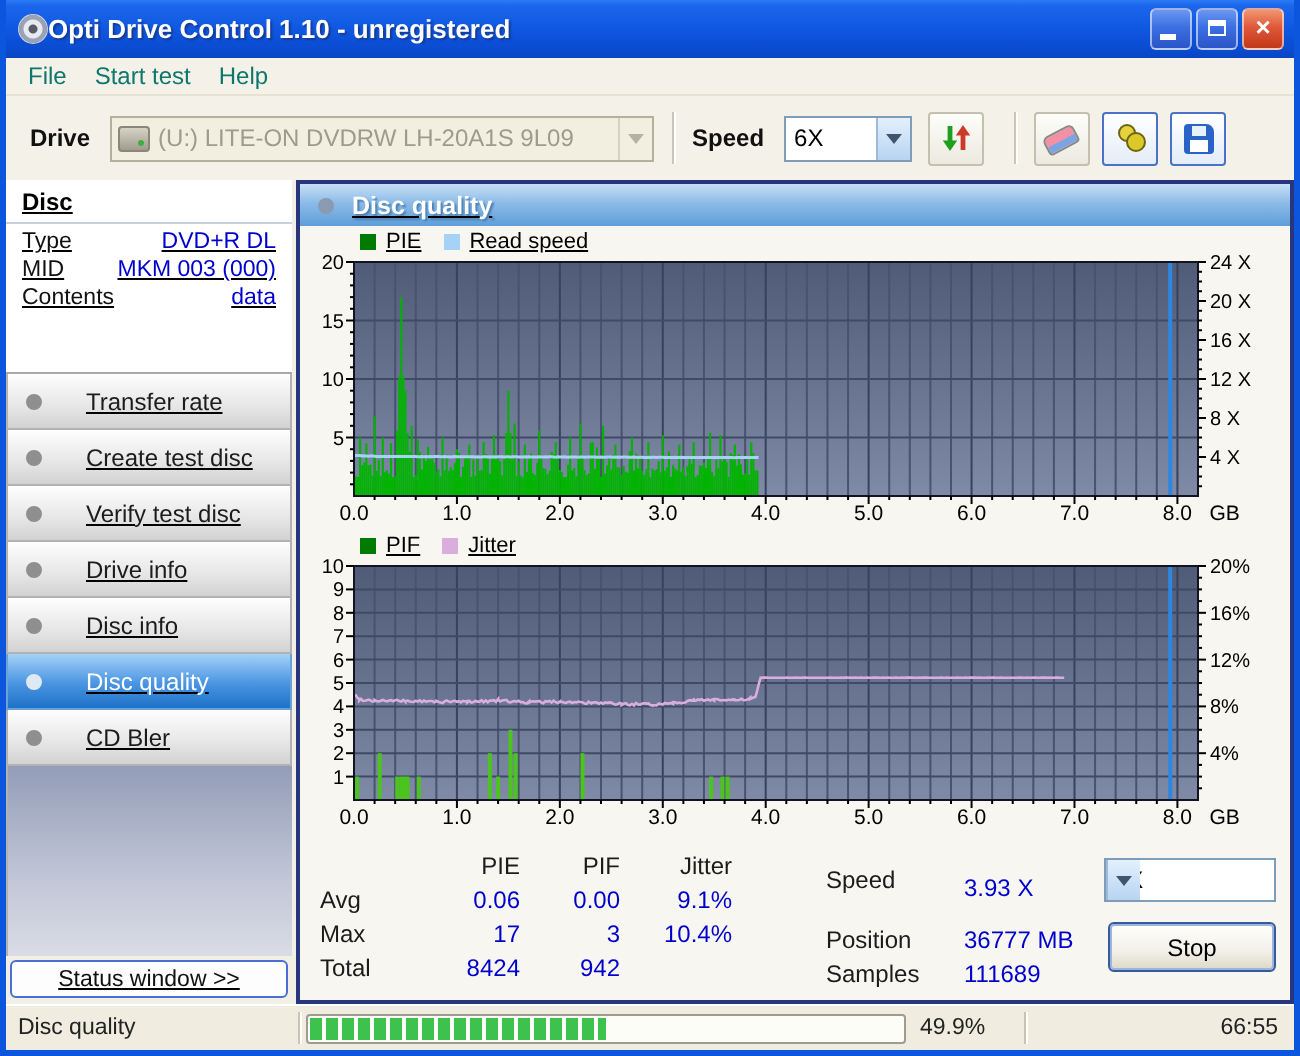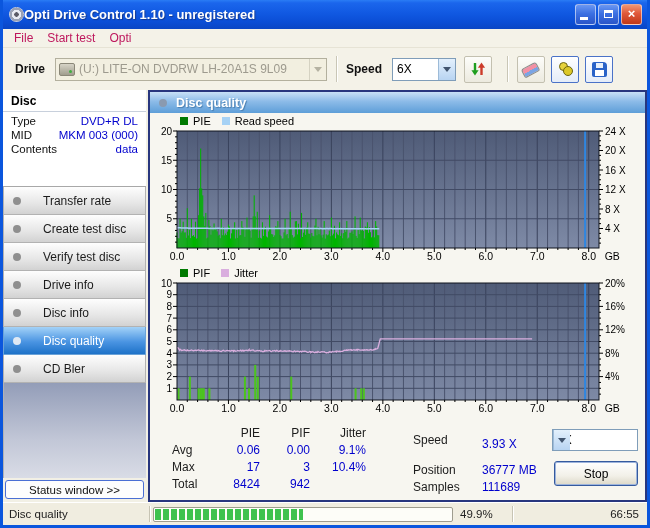--- a/index.html
+++ b/index.html
@@ -22,21 +22,21 @@
     background:linear-gradient(180deg,#6a97f2 0%,#3c70e2 45%,#2a55c8 100%); }
   .wbtn.close { background:linear-gradient(180deg,#f09672 0%,#e0583a 45%,#c03818 100%);
     color:#fff; font-weight:bold; font-size:13px; text-align:center; line-height:18px; }
   .glyph-min { position:absolute; left:4px; bottom:4px; width:8px; height:3px; background:#fff; }
   .glyph-max { position:absolute; left:5px; top:5px; width:9px; height:8px;
     border:1px solid #fff; border-top:3px solid #fff; }
 
   
   .menubar { height:19px; display:flex; align-items:center; padding-left:4px;
     background:#f4f2e8; border-bottom:1px solid #e6e3d5; }
-  .menu-item { padding:1px 7px; color:#be185d; }
+  .menu-item { padding:1px 7px; color:#0f766e; }
 
   
   .toolbar { height:42px; display:flex; align-items:center; padding:0 8px 0 12px; background:#f4f2e8; }
   .tlabel { font-weight:bold; color:#111; margin-right:10px; }
   .combo { display:flex; align-items:center; height:23px; background:#fff; border:1px solid #7f9db9; }
   .combo.disabled { background:#f2efe0; border-color:#b3b09e; color:#9d9a8e; }
   .combo-drive { width:272px; }
   .combo-speed { width:64px; margin-right:8px; }
   .combo-text { flex:1; padding:0 4px; white-space:nowrap; overflow:hidden; font-size:12px; }
   .combo.disabled .combo-text { color:#9d9a8e; }
@@ -57,21 +57,21 @@
   .tbtn.framed { border:1px solid #4a72c8; background:linear-gradient(180deg,#ffffff,#e4ecf8); }
   .eraser-wrap { width:18px; height:15px; position:relative; }
   .eraser { position:absolute; left:0; top:3px; width:17px; height:10px; transform:rotate(-28deg);
     border-radius:3px 3px 2px 2px; border:1px solid #888;
     background:linear-gradient(180deg,#f290a4 0 55%,#7aa4e4 55% 100%); }
   .floppy { width:15px; height:15px; background:#2a63c8; border-radius:2px 4px 2px 2px; position:relative; }
   .floppy::before { content:""; position:absolute; top:1px; left:4px; width:7px; height:5px; background:#e8f0fa; }
   .floppy::after { content:""; position:absolute; bottom:1px; left:3px; width:9px; height:6px; background:#fff; }
 
   
-  .content { display:flex; height:412px; }
+  .content { display:flex; height:412px;text-decoration:underline; }
 
   .sidebar { width:143px; display:flex; flex-direction:column; background:#f2f0e5; }
   .disc-box { height:97px; background:#fff; border-bottom:1px solid #a8a8a8; padding-top:2px; }
   .disc-box h3 { font-size:12px; padding:2px 8px 3px; border-bottom:1px solid #c8d0dc; margin-bottom:2px; color:#000; }
   .info-row { display:flex; justify-content:space-between; padding:1px 8px; font-size:11.5px; }
   .info-row .lab { color:#111; }
   .info-row .val { color:#0000cd; }
 
   .side-btn { height:28px; display:flex; align-items:center; gap:22px; padding-left:9px;
     background:linear-gradient(180deg,#fefefe 0%,#e6e6e6 60%,#d2d2d2 100%);
@@ -101,21 +101,21 @@
   .chart text { font-family:"Liberation Sans",sans-serif; }
 
   
   .stats { position:relative; height:83px; font-size:12px; }
   .stats span { position:absolute; white-space:nowrap; }
   .s-lab { color:#1c1c1c; }
   .s-val { color:#0000cd; }
   .colA { left:52px; width:58px; text-align:right; }
   .colB { left:116px; width:44px; text-align:right; }
   .colC { left:164px; width:52px; text-align:right; }
-  .rowlab { left:22px; }
+  .rowlab { left:10px; }
   .r-lbl { left:263px; color:#1c1c1c; }
   .r-val { left:332px; color:#0000cd; }
   .y-h  { top:9px; }  .y-1 { top:26px; } .y-2 { top:43px; } .y-3 { top:60px; }
   .stats .sel-combo { position:absolute; left:402px; top:12px; width:86px; height:22px; display:flex; }
   .stop-btn { position:absolute; left:404px; top:44px; width:84px; height:25px;
     border:1px solid #355a9e; border-radius:3px; font-family:"Liberation Sans",sans-serif; font-size:12px;
     background:linear-gradient(180deg,#ffffff 0%,#f2f0e8 60%,#dcd8c8 100%);
     box-shadow:0 0 0 1px #9db4dc inset; }
 
   
@@ -146,21 +146,21 @@
       <span class="wbtn">
           <i class="glyph-max"></i>
         </span>
       <span class="wbtn close">×</span>
     </span>
   </div>
 
   <div class="menubar">
     <span class="menu-item">File</span>
     <span class="menu-item">Start test</span>
-    <span class="menu-item">Opti</span>
+    <span class="menu-item">Help</span>
   </div>
 
   <div class="toolbar">
     <span class="tlabel">Drive</span>
     <div class="combo disabled combo-drive">
       <span class="drive-glyph"></span>
       <span class="combo-text">(U:)   LITE-ON DVDRW LH-20A1S 9L09</span>
       <span class="combo-btn">
           <i class="chev"></i>
         </span>

